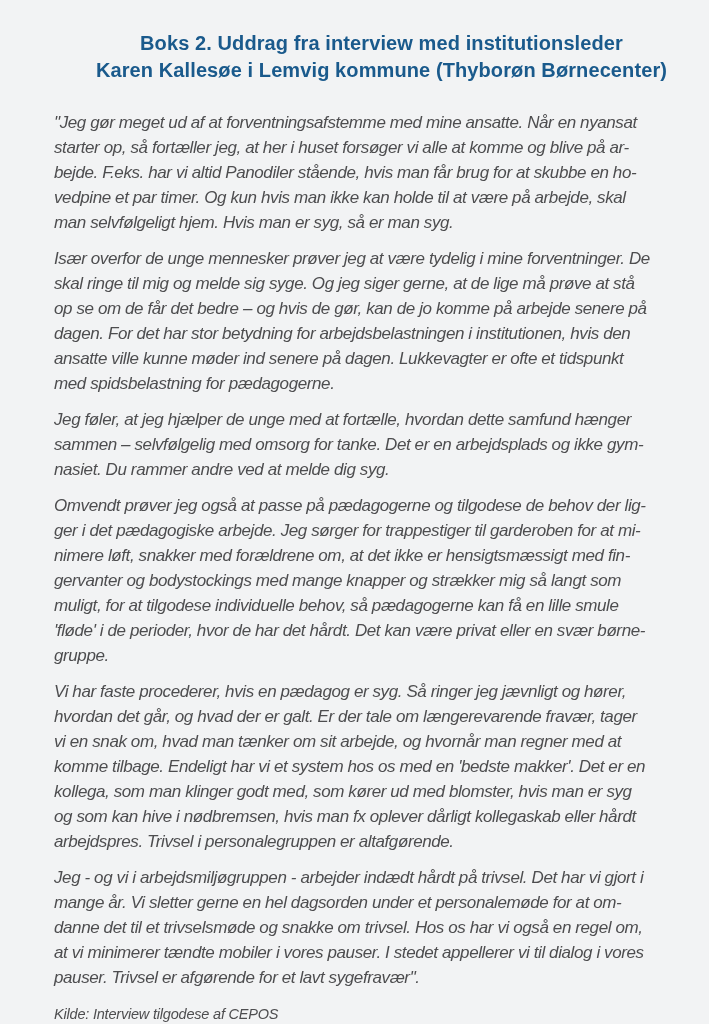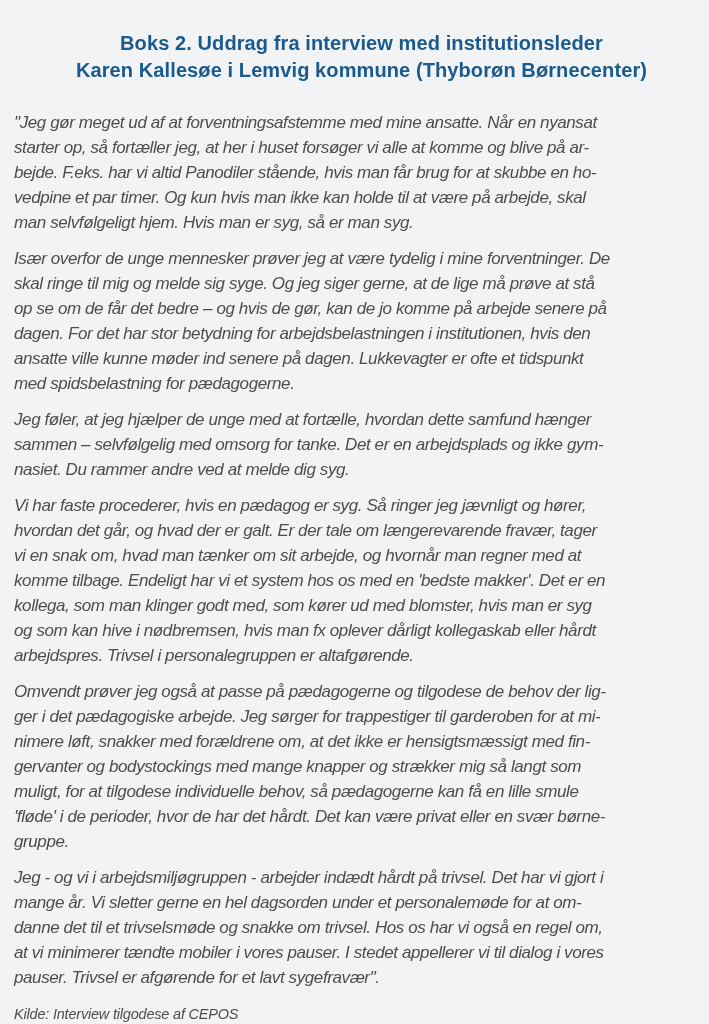--- a/index.html
+++ b/index.html
@@ -5,20 +5,21 @@
   html, body { margin: 0; padding: 0; }
   body {
     width: 709px;
     height: 1024px;
     background: var(--page-bg, #f2f3f4);
     font-family: "Liberation Sans", sans-serif;
     overflow: hidden;
   }
   .box {
     padding: 30px 0 0 14px;
+    margin-left: 40px;
   }
   .box-title {
     margin: 0 0 26px 0;
     color: var(--title-color, #1a5a8c);
     font-size: 20px;
     font-weight: bold;
     line-height: 27px;
     text-align: center;
     white-space: pre-line;
     letter-spacing: 0.1px;
@@ -55,34 +56,34 @@
 man selvfølgeligt hjem. Hvis man er syg, så er man syg.</p>
     <p class="para">Især overfor de unge mennesker prøver jeg at være tydelig i mine forventninger. De
 skal ringe til mig og melde sig syge. Og jeg siger gerne, at de lige må prøve at stå
 op se om de får det bedre – og hvis de gør, kan de jo komme på arbejde senere på
 dagen. For det har stor betydning for arbejdsbelastningen i institutionen, hvis den
 ansatte ville kunne møder ind senere på dagen. Lukkevagter er ofte et tidspunkt
 med spidsbelastning for pædagogerne.</p>
     <p class="para">Jeg føler, at jeg hjælper de unge med at fortælle, hvordan dette samfund hænger
 sammen – selvfølgelig med omsorg for tanke. Det er en arbejdsplads og ikke gym-
 nasiet. Du rammer andre ved at melde dig syg.</p>
+    <p class="para">Omvendt prøver jeg også at passe på pædagogerne og tilgodese de behov der lig-
+ger i det pædagogiske arbejde. Jeg sørger for trappestiger til garderoben for at mi-
+nimere løft, snakker med forældrene om, at det ikke er hensigtsmæssigt med fin-
+gervanter og bodystockings med mange knapper og strækker mig så langt som
+muligt, for at tilgodese individuelle behov, så pædagogerne kan få en lille smule
+'fløde' i de perioder, hvor de har det hårdt. Det kan være privat eller en svær børne-
+gruppe.</p>
     <p class="para">Vi har faste procederer, hvis en pædagog er syg. Så ringer jeg jævnligt og hører,
 hvordan det går, og hvad der er galt. Er der tale om længerevarende fravær, tager
 vi en snak om, hvad man tænker om sit arbejde, og hvornår man regner med at
 komme tilbage. Endeligt har vi et system hos os med en 'bedste makker'. Det er en
 kollega, som man klinger godt med, som kører ud med blomster, hvis man er syg
 og som kan hive i nødbremsen, hvis man fx oplever dårligt kollegaskab eller hårdt
 arbejdspres. Trivsel i personalegruppen er altafgørende.</p>
-    <p class="para">Omvendt prøver jeg også at passe på pædagogerne og tilgodese de behov der lig-
-ger i det pædagogiske arbejde. Jeg sørger for trappestiger til garderoben for at mi-
-nimere løft, snakker med forældrene om, at det ikke er hensigtsmæssigt med fin-
-gervanter og bodystockings med mange knapper og strækker mig så langt som
-muligt, for at tilgodese individuelle behov, så pædagogerne kan få en lille smule
-'fløde' i de perioder, hvor de har det hårdt. Det kan være privat eller en svær børne-
-gruppe.</p>
     <p class="para">Jeg - og vi i arbejdsmiljøgruppen - arbejder indædt hårdt på trivsel. Det har vi gjort i
 mange år. Vi sletter gerne en hel dagsorden under et personalemøde for at om-
 danne det til et trivselsmøde og snakke om trivsel. Hos os har vi også en regel om,
 at vi minimerer tændte mobiler i vores pauser. I stedet appellerer vi til dialog i vores
 pauser. Trivsel er afgørende for et lavt sygefravær".</p>
   </div>
 
   <p class="source">Kilde: Interview tilgodese af CEPOS</p>
 </div>
 

